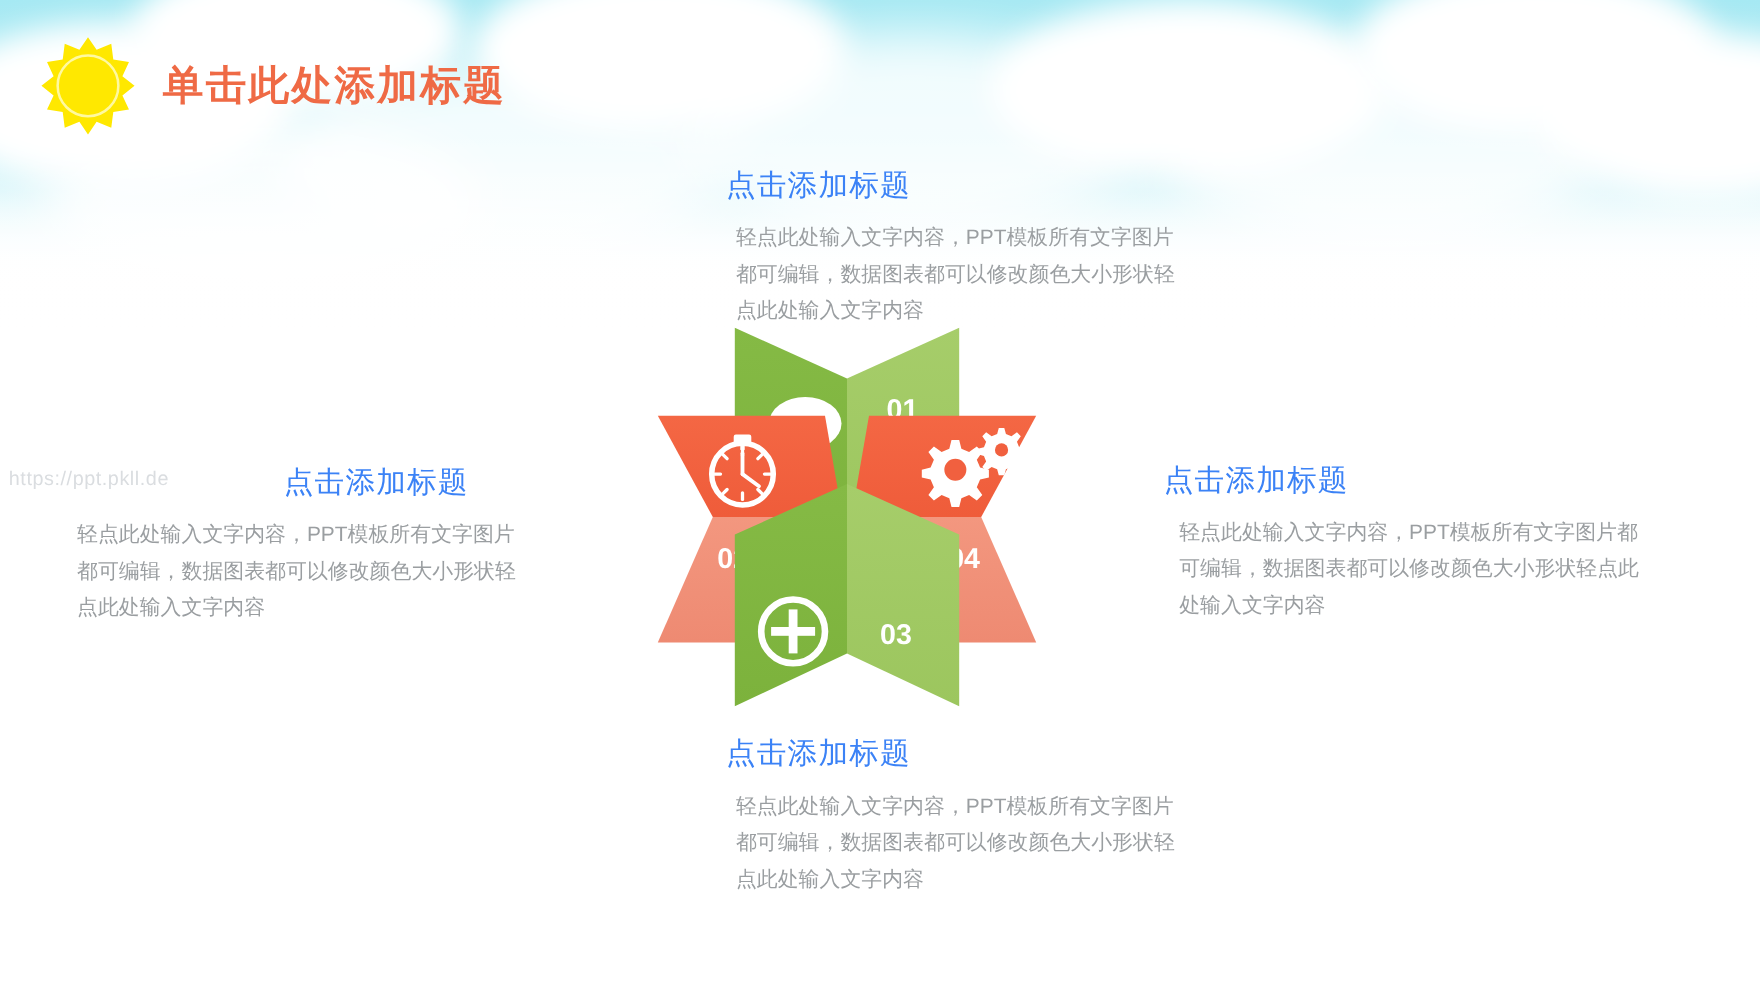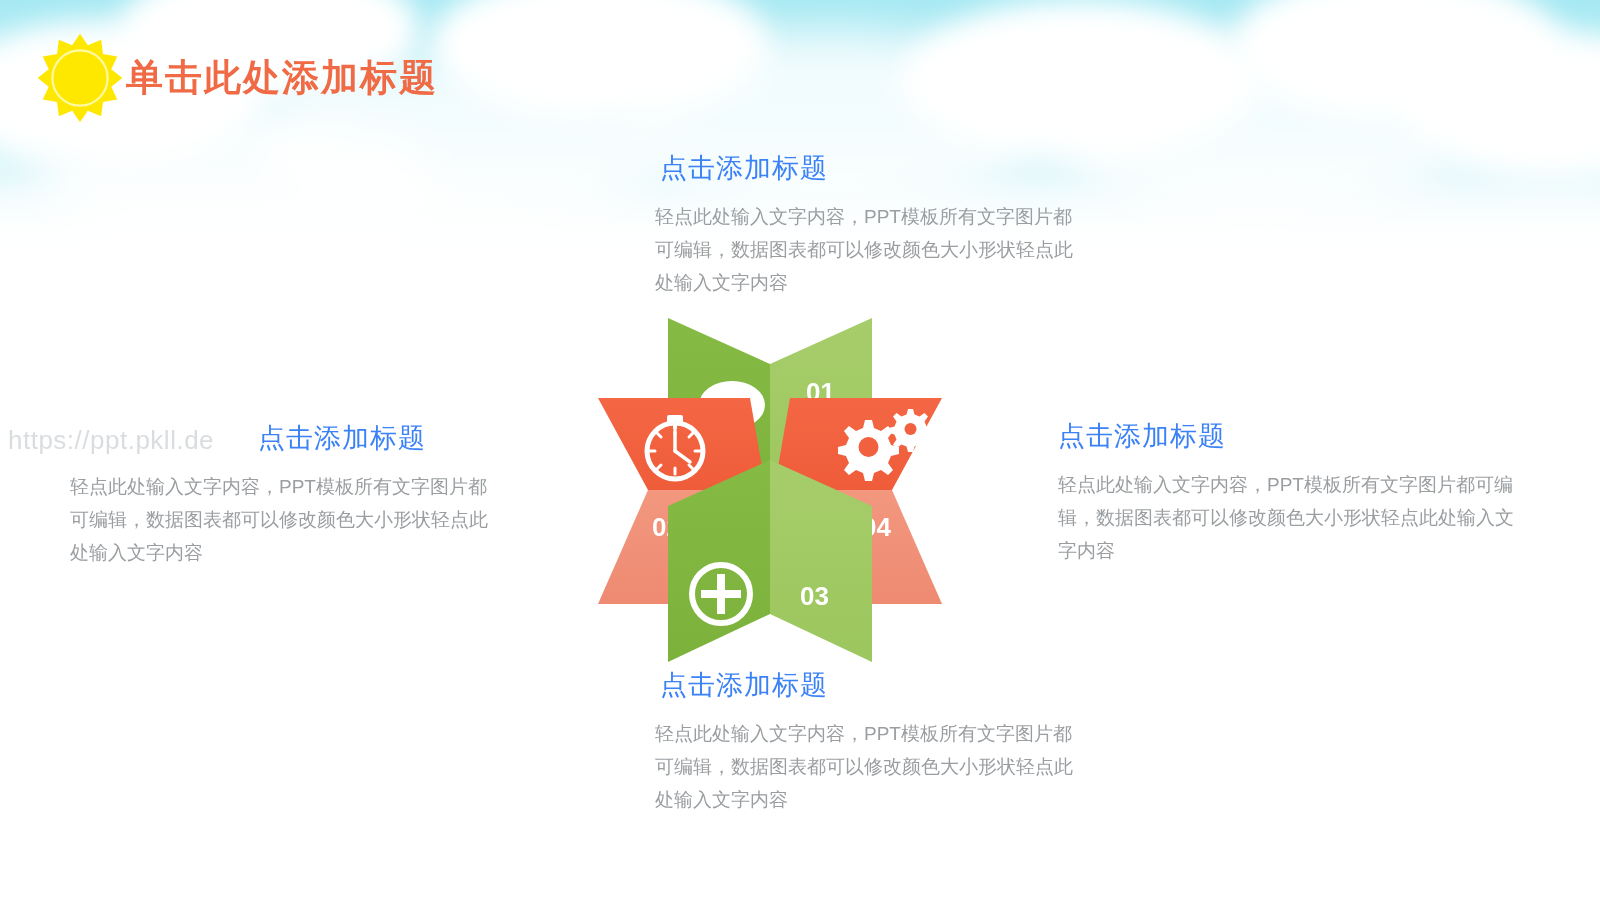--- a/index.html
+++ b/index.html
@@ -50,35 +50,36 @@
     width: 1600px; height: 220px;
     background: linear-gradient(to bottom, rgba(255,255,255,0) 0%, rgba(255,255,255,0.92) 62%, #ffffff 100%);
   }
 
   
   .header {
     position: absolute;
     left: 34px; top: 32px;
     display: flex;
     align-items: center;
+    gap: 22px;
   }
   .sun-icon { width: 92px; height: 92px; display: block; }
   .slide-title {
     font-size: 37px;
     font-weight: bold;
     color: #ef6a45;
     letter-spacing: 2px;
     white-space: nowrap;
   }
 
   
   .pinwheel {
     position: absolute;
     left: 560px;
-    top: 304px;
+    top: 284px;
     width: 420px;
     height: 372px;
     text-align: right;
   }
   .pinwheel svg { display: block; width: 420px; height: 372px; }
   .num {
     fill: #ffffff;
     font-family: "Liberation Sans", sans-serif;
     font-size: 26px;
     font-weight: bold;
@@ -89,21 +90,21 @@
     font-size: 27px;
     color: #3b82f6;
     letter-spacing: 1px;
     margin: 0 0 14px 0;
     font-weight: normal;
   }
   .block-body {
     font-size: 19px;
     line-height: 33px;
     color: #9a9ea1;
-    margin: 0;
+    margin: 14px;
     font-weight: normal;
   }
 
   .blk-top {
     position: absolute;
     left: 655px; top: 150px;
     width: 430px;
   }
   .blk-top .block-title { margin-left: 5px; }
 
@@ -126,21 +127,21 @@
     position: absolute;
     left: 655px; top: 667px;
     width: 430px;
   }
   .blk-bottom .block-title { margin-left: 5px; }
 
   
   .watermark {
     position: absolute;
     left: 8px; top: 425px;
-    font-size: 26px;
+    font-size: 18px;
     color: #dadde0;
     letter-spacing: 0.5px;
     white-space: nowrap;
   }
 </style>
 </head>
 <body>
 
 <div id="slide">
 

